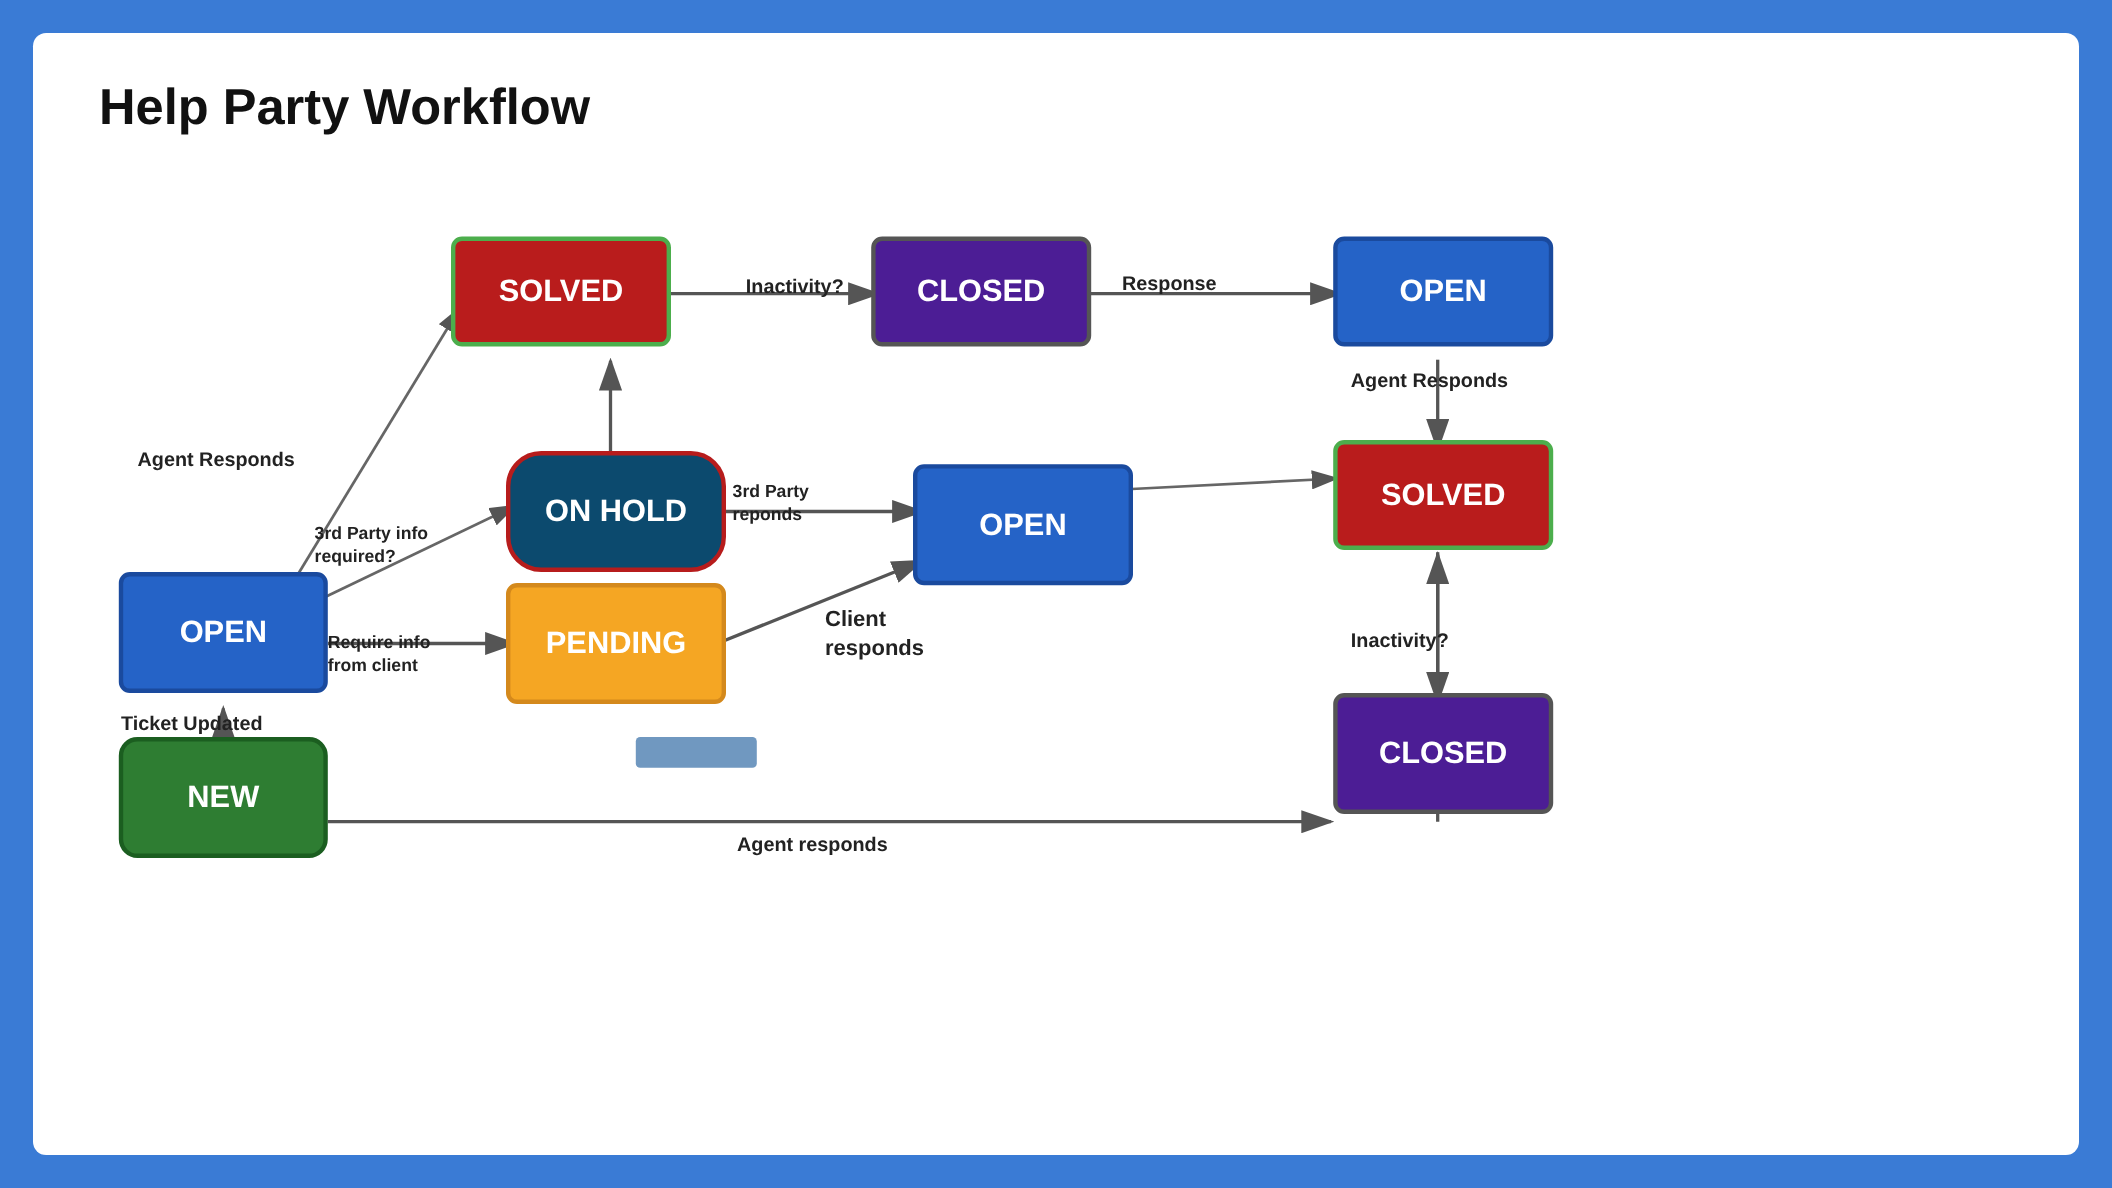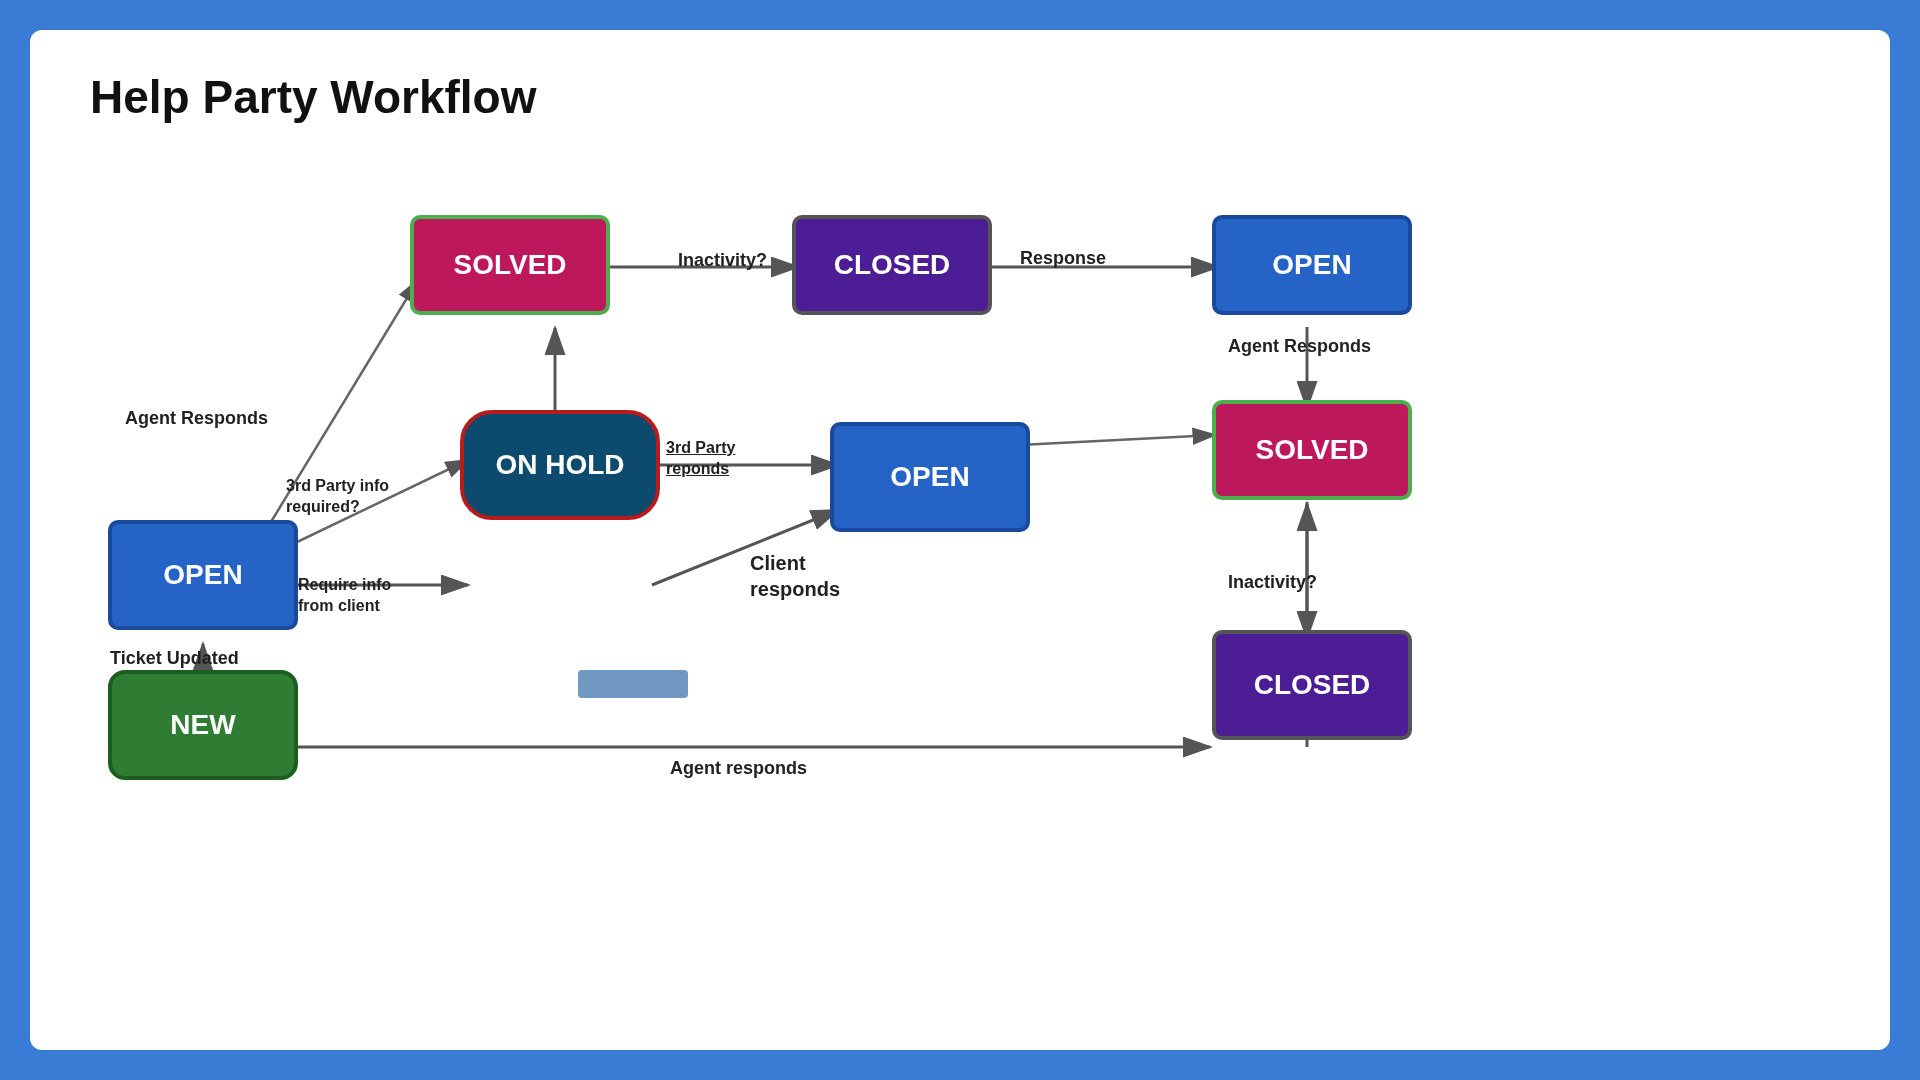--- a/index.html
+++ b/index.html
@@ -73,21 +73,21 @@
       align-items: center;
       justify-content: center;
       font-size: 28px;
       font-weight: 900;
       color: white;
       text-align: center;
       border: 4px solid #333;
     }
     .node-blue { background: #2563c7; border-color: #1a4a9e; }
     .node-green-dark { background: #2e7d32; border-color: #1b5e20; }
-    .node-green-light { background: #be185d; border-color: #4cae4c; }
+    .node-green-light { background: #b91c1c; border-color: #4cae4c; }
     .node-gray { background: #4c1d95; border-color: #555; }
     .node-red { background: #0c4a6e; border-color: #b71c1c; border-radius: 32px; }
     .node-orange { background: #f5a623; border-color: #d4891c; }
 
     
     .arrow-label {
       position: absolute;
       font-size: 18px;
       font-weight: 700;
       color: #222;
@@ -155,20 +155,23 @@
   </div>
 
   <div class="node node-blue" style="left:78px; top:490px; width:190px; height:110px;">
     <span>OPEN</span>
   </div>
 
   <div class="node node-red" style="left:430px; top:380px; width:200px; height:110px;">
     <span>ON HOLD</span>
   </div>
 
+  <div class="node node-orange" style="left:430px; top:500px; width:200px; height:110px;">
+    <span>PENDING</span>
+  </div>
 
   <div class="node node-green-light" style="left:380px; top:185px; width:200px; height:100px;">
     <span>SOLVED</span>
   </div>
 
   <div class="node node-gray" style="left:762px; top:185px; width:200px; height:100px;">
     <span>CLOSED</span>
   </div>
 
   <div class="node node-blue" style="left:800px; top:392px; width:200px; height:110px;">
@@ -194,21 +197,21 @@
   <div class="arrow-label" style="left:256px; top:446px; white-space:pre; font-size:16px; line-height:1.3;">3rd Party info
 required?</div>
 
   <div class="arrow-label" style="left:268px; top:545px; font-size:16px; line-height:1.3; white-space:pre;">Require info
 from client</div>
 
   <div class="arrow-label" style="left:648px; top:220px;">Inactivity?</div>
 
   <div class="arrow-label" style="left:990px; top:218px;">Response</div>
 
-  <div class="arrow-label" style="left:636px; top:408px; font-size:16px; line-height:1.3; white-space:pre;text-decoration:underline;">3rd Party
+  <div class="arrow-label" style="left:636px; top:408px; font-size:16px; line-height:1.3; white-space:pre;">3rd Party
 reponds</div>
 
   <div class="arrow-label" style="left:720px; top:520px; font-size:20px; line-height:1.3; white-space:pre;">Client
 responds</div>
 
   <div class="arrow-label" style="left:1198px; top:306px;">Agent Responds</div>
 
   <div class="arrow-label" style="left:1198px; top:542px;">Inactivity?</div>
 
   <div class="arrow-label" style="left:640px; top:728px;">Agent responds</div>

